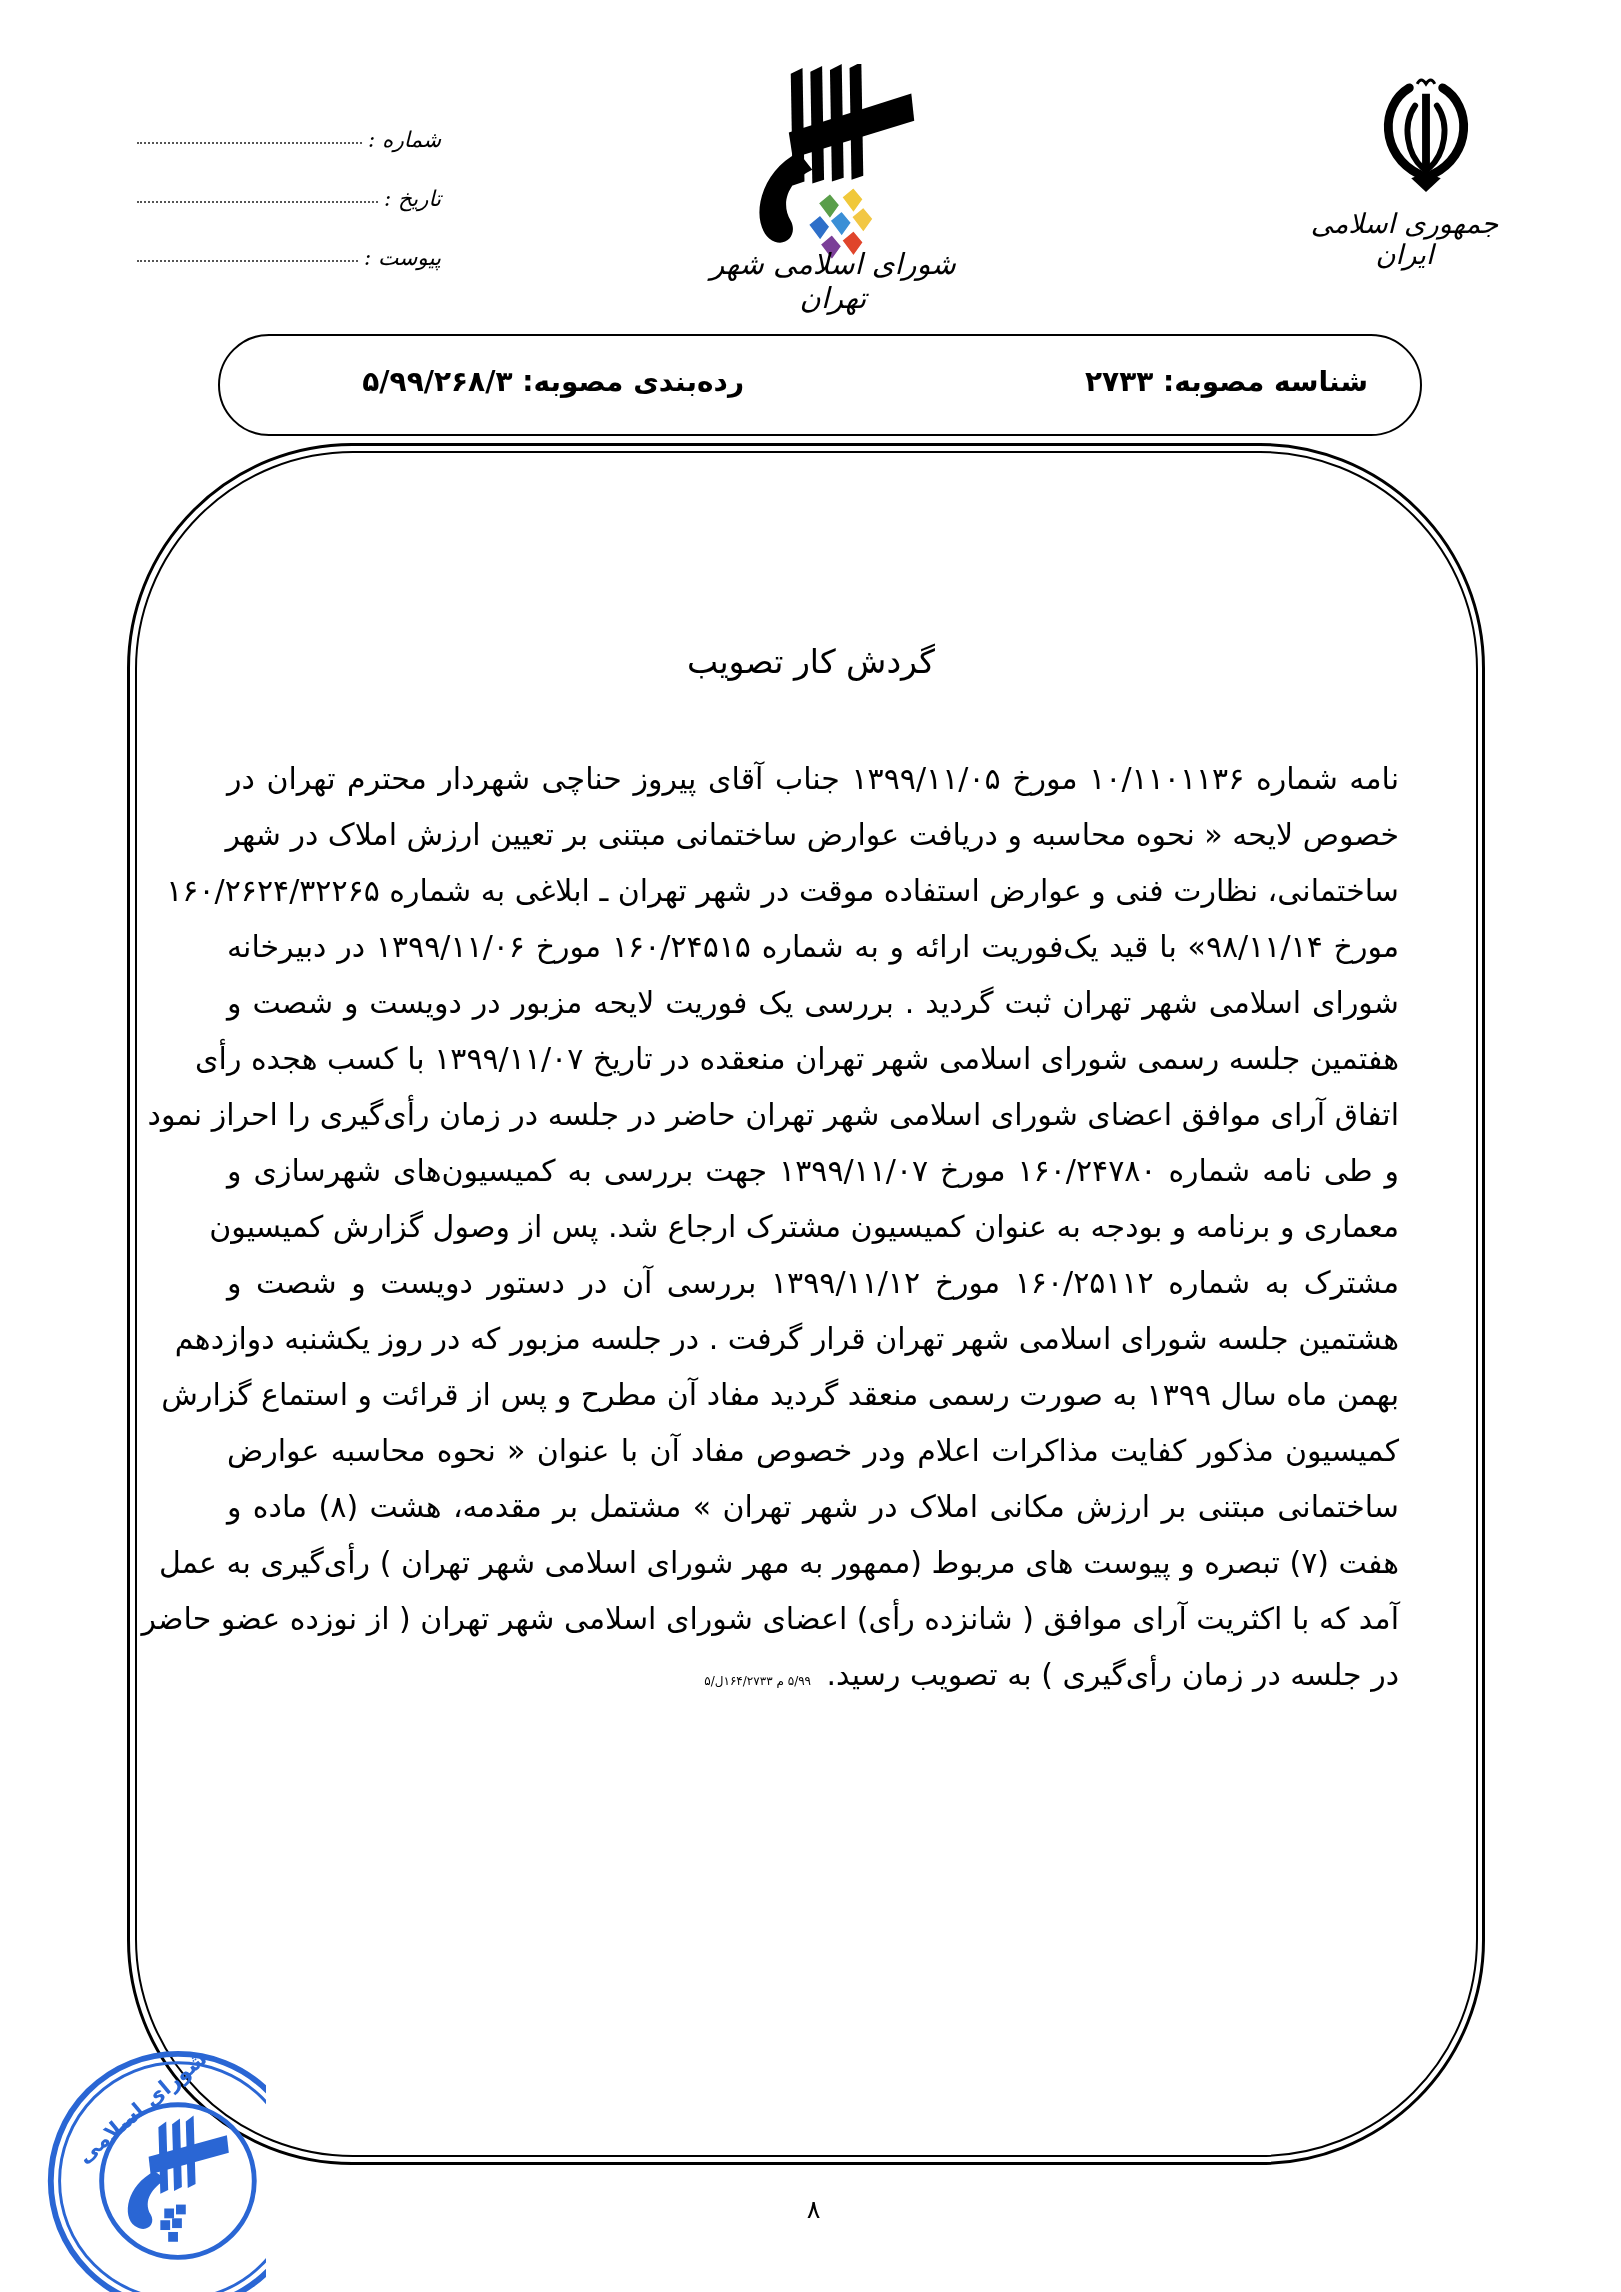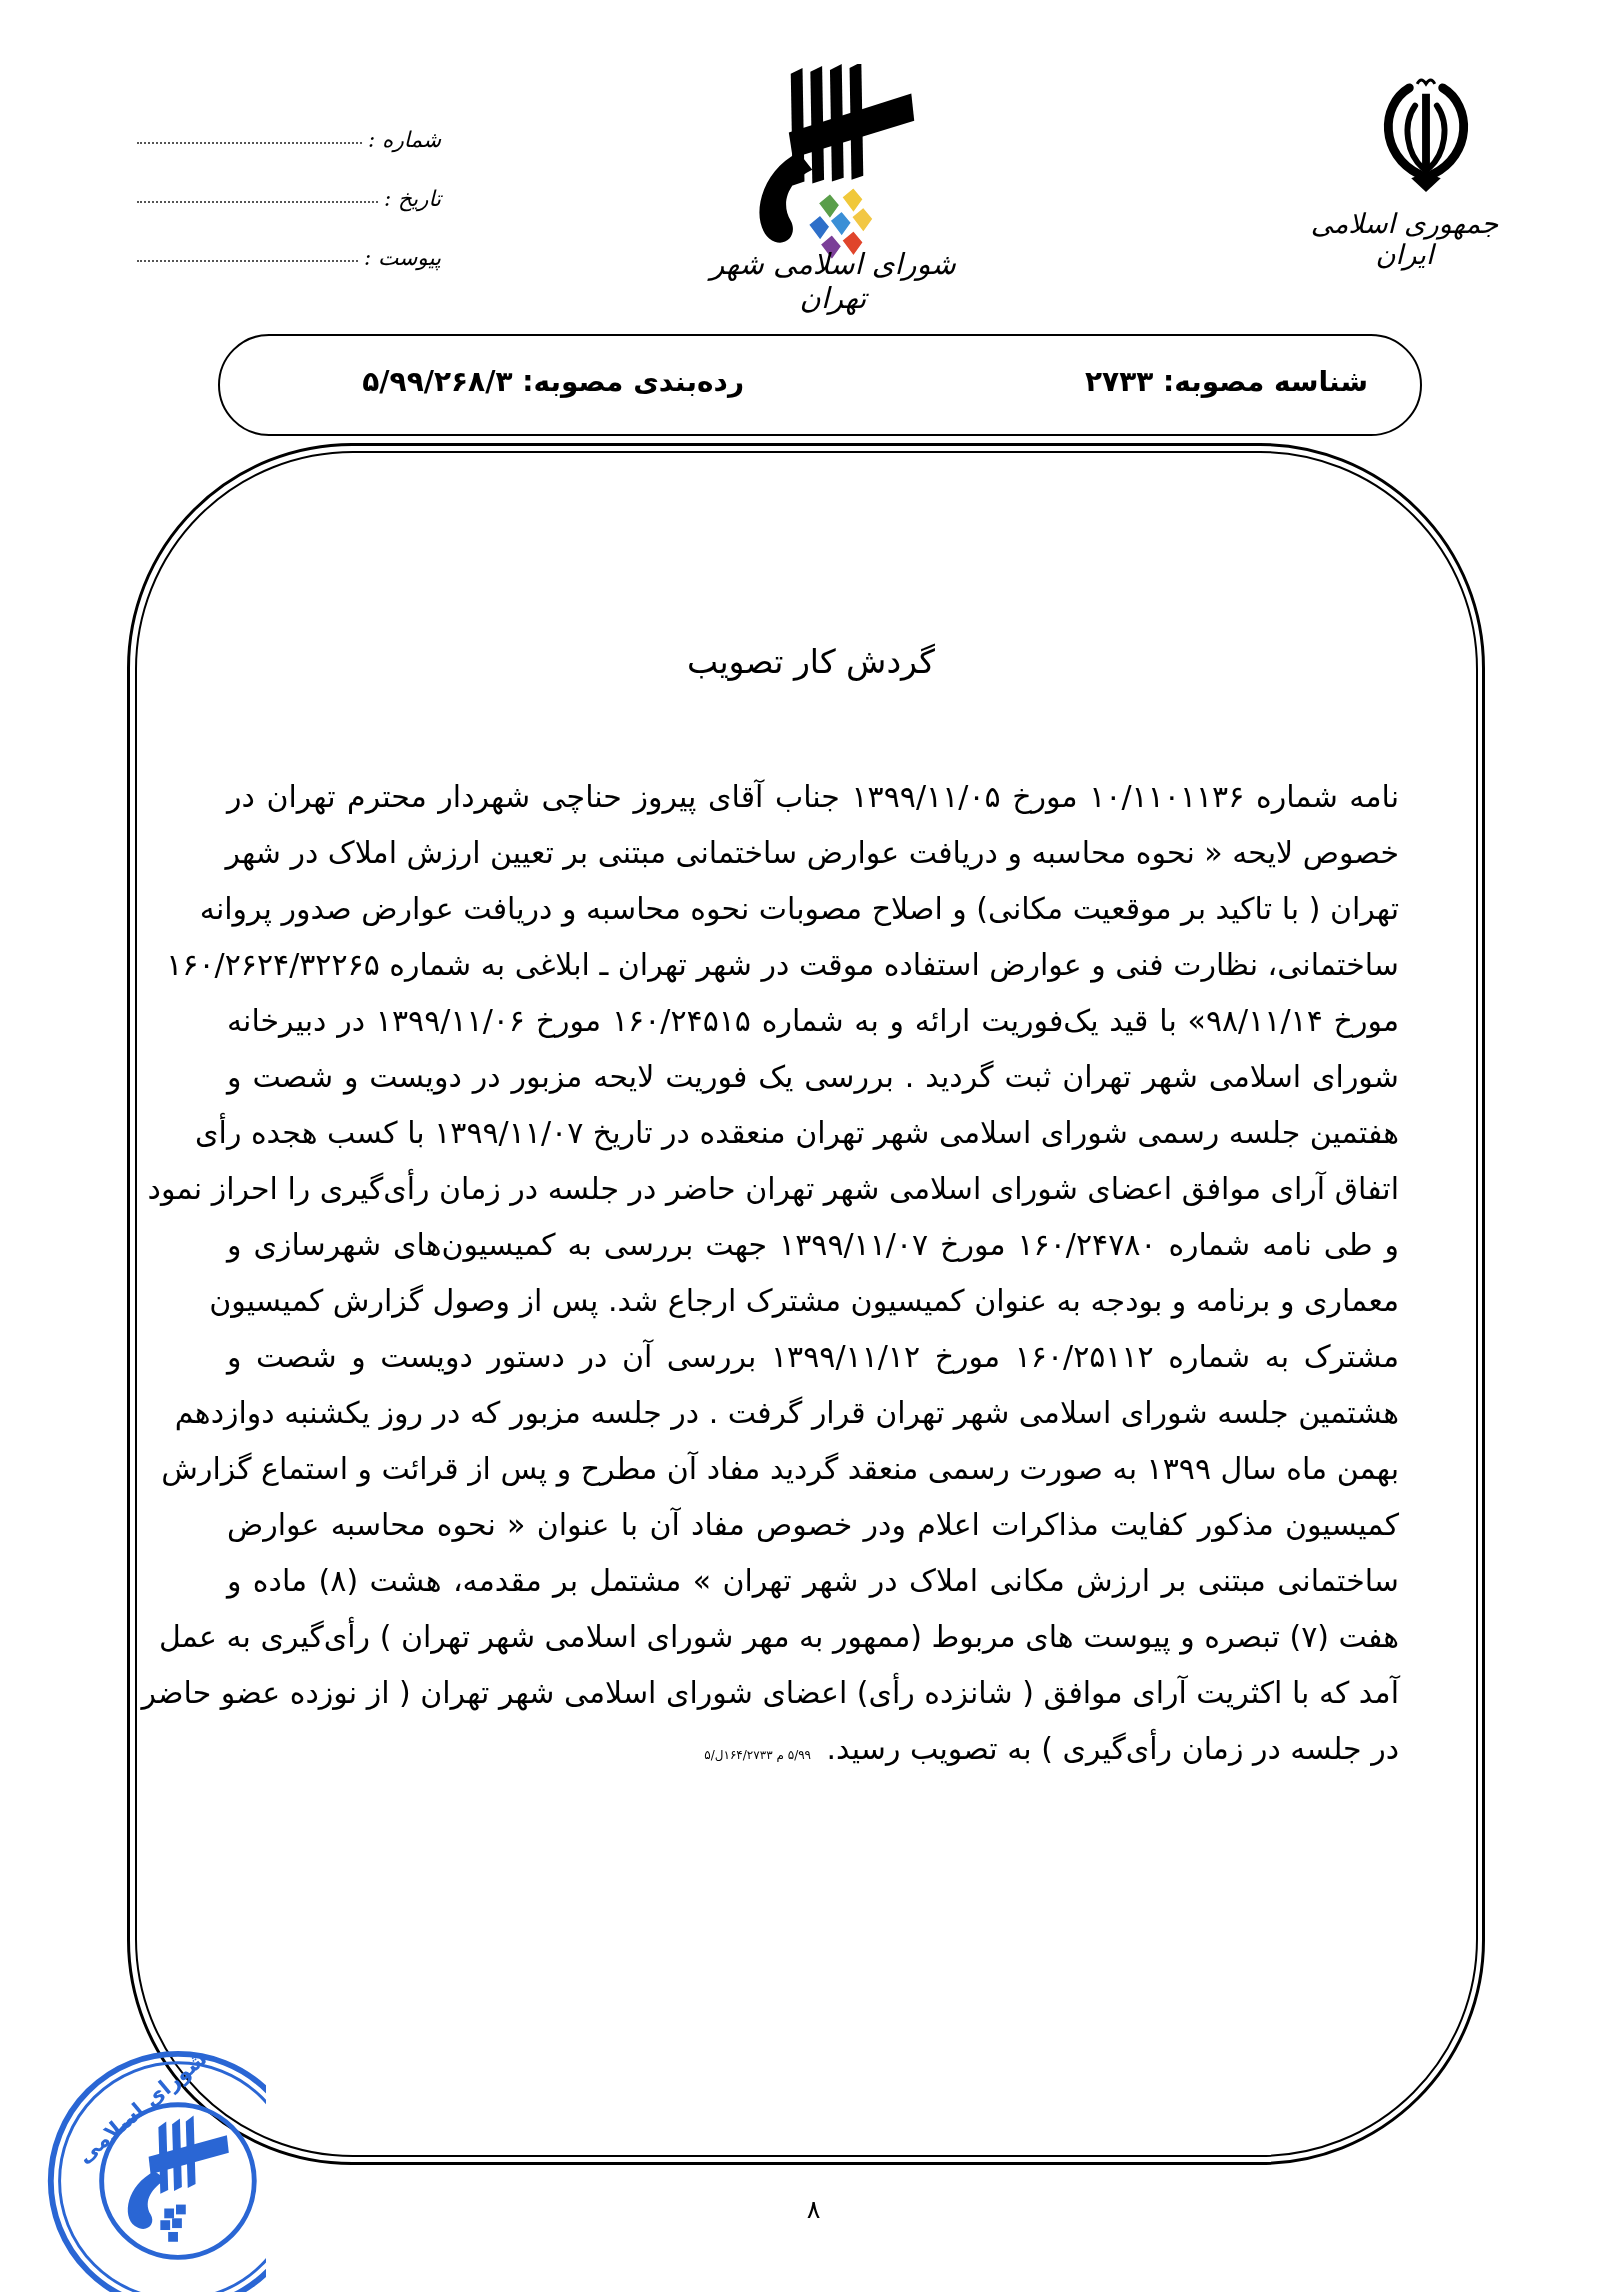--- a/index.html
+++ b/index.html
@@ -25,21 +25,21 @@
   .info-item { position:absolute; top:29px; font-weight:bold; font-size:28px; white-space:nowrap; direction:rtl;margin-left:23px; }
   .info-id { right:52px; }
   .info-class { right:676px; }
 
   
   .frame-outer { left:127px; top:443px; width:1358px; height:1722px; border:3.9px solid #000; border-radius:225px; box-sizing:border-box; }
   .frame-inner { left:135px; top:451px; width:1343px; height:1706px; border:2.9px solid #000; border-radius:218px; box-sizing:border-box; }
 
   .doc-title { left:517px; top:642px; width:588px; text-align:center; font-weight:normal; font-size:33px; direction:rtl; letter-spacing:2px; }
 
-  .body-text { left:227px; top:769px; width:1172px; direction:rtl; text-align:justify; text-align-last:right; font-size:30px; line-height:56px; font-family:"DejaVu Sans", sans-serif; }
+  .body-text { left:227px; top:751px; width:1172px; direction:rtl; text-align:justify; text-align-last:right; font-size:30px; line-height:56px; font-family:"DejaVu Sans", sans-serif; }
   .body-line { display:block; text-align:justify; text-align-last:justify; white-space:nowrap; }
   .body-line.last { text-align-last:right; }
   .ref-code { font-size:12px; font-weight:normal; margin-right:5.9px; }
 
   .page-number { left:784px; top:2194px; width:59px; text-align:center; font-size:25.5px; }
 
   .stamp { left:41px; top:2034px; width:225px; height:259px; }
 </style>
 </head>
 <body>
@@ -109,21 +109,20 @@
 </div>
 
 <div class="abs frame-outer"></div>
 <div class="abs frame-inner"></div>
 
 <div class="abs doc-title">گردش کار تصویب</div>
 
 <div class="abs body-text">
   <span class="body-line">نامه شماره ۱۰/۱۱۰۱۱۳۶ مورخ ۱۳۹۹/۱۱/۰۵ جناب آقای پیروز حناچی شهردار محترم تهران در</span>
   <span class="body-line">خصوص لایحه « نحوه محاسبه و دریافت عوارض ساختمانی مبتنی بر تعیین ارزش املاک در شهر</span>
-  <span class="body-line">تهران ( با تاکید بر موقعیت مکانی) و اصلاح مصوبات نحوه محاسبه و دریافت عوارض صدور پروانه</span>
   <span class="body-line">ساختمانی، نظارت فنی و عوارض استفاده موقت در شهر تهران ـ ابلاغی به شماره ۱۶۰/۲۶۲۴/۳۲۲۶۵</span>
   <span class="body-line">مورخ ۹۸/۱۱/۱۴» با قید یک‌فوریت ارائه و به شماره ۱۶۰/۲۴۵۱۵ مورخ ۱۳۹۹/۱۱/۰۶ در دبیرخانه</span>
   <span class="body-line">شورای اسلامی شهر تهران ثبت گردید . بررسی یک فوریت لایحه مزبور در دویست و شصت و</span>
   <span class="body-line">هفتمین جلسه رسمی شورای اسلامی شهر تهران منعقده در تاریخ ۱۳۹۹/۱۱/۰۷ با کسب هجده رأی</span>
   <span class="body-line">اتفاق آرای موافق اعضای شورای اسلامی شهر تهران حاضر در جلسه در زمان رأی‌گیری را احراز نمود</span>
   <span class="body-line">و طی نامه شماره ۱۶۰/۲۴۷۸۰ مورخ ۱۳۹۹/۱۱/۰۷ جهت بررسی به کمیسیون‌های شهرسازی و</span>
   <span class="body-line">معماری و برنامه و بودجه به عنوان کمیسیون مشترک ارجاع شد. پس از وصول گزارش کمیسیون</span>
   <span class="body-line">مشترک به شماره ۱۶۰/۲۵۱۱۲ مورخ ۱۳۹۹/۱۱/۱۲ بررسی آن در دستور دویست و شصت و</span>
   <span class="body-line">هشتمین جلسه  شورای اسلامی شهر تهران قرار گرفت . در جلسه مزبور که در روز یکشنبه دوازدهم</span>
   <span class="body-line">بهمن ماه سال ۱۳۹۹ به صورت رسمی منعقد گردید مفاد آن مطرح و پس از قرائت و استماع گزارش</span>

